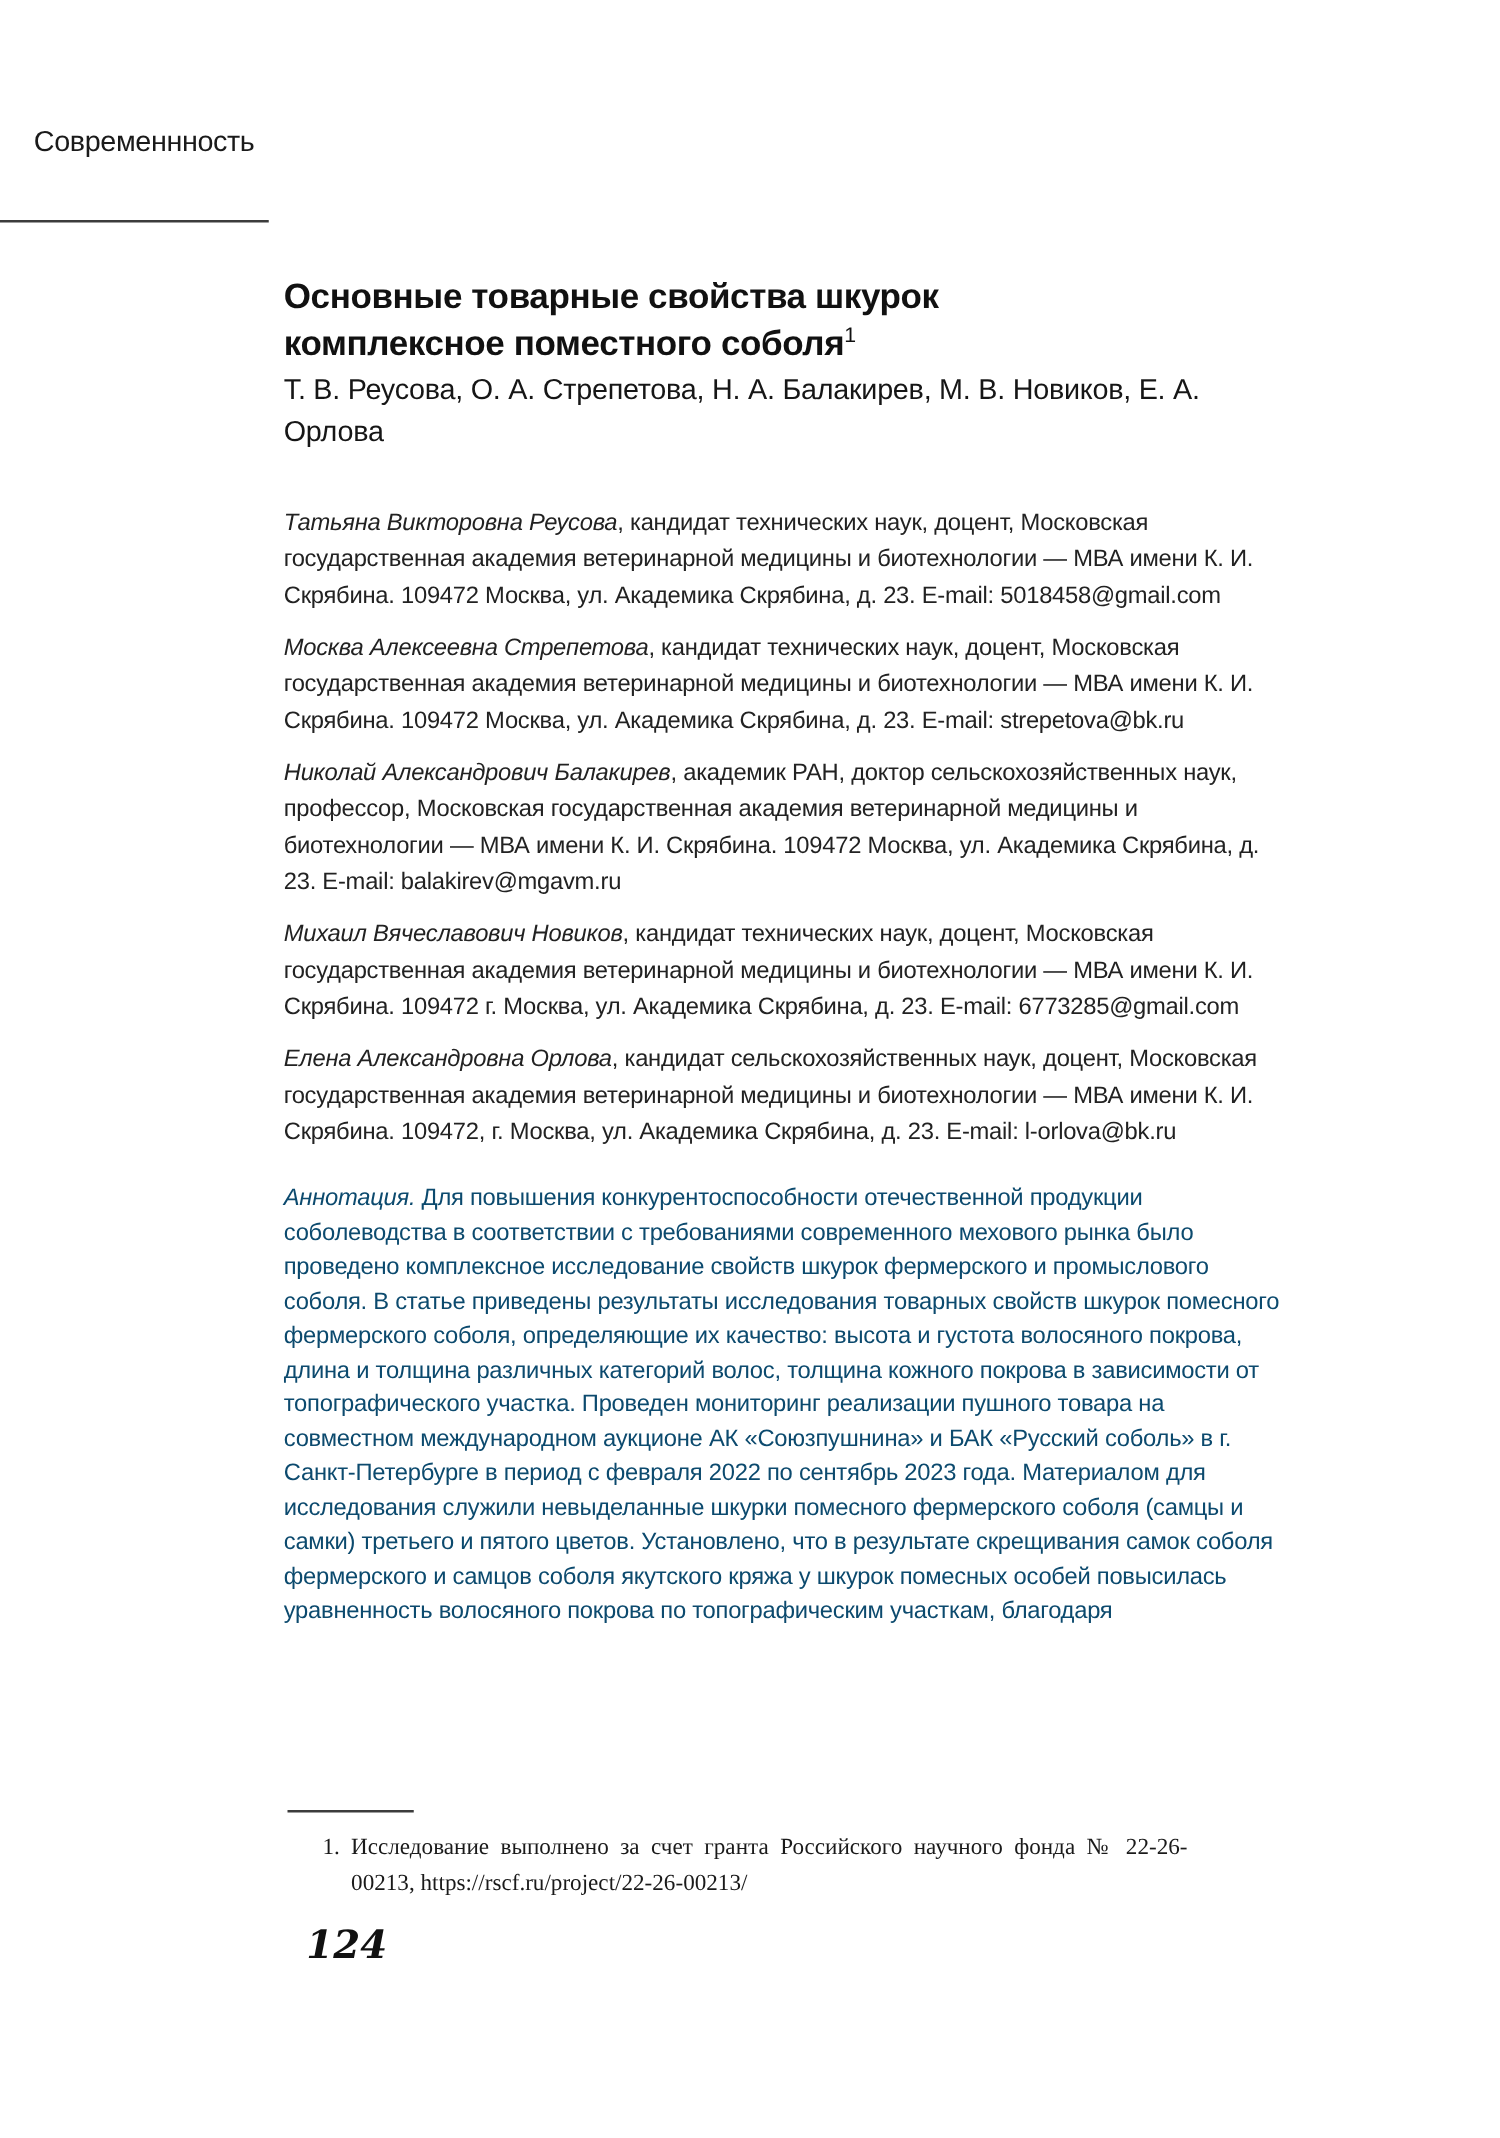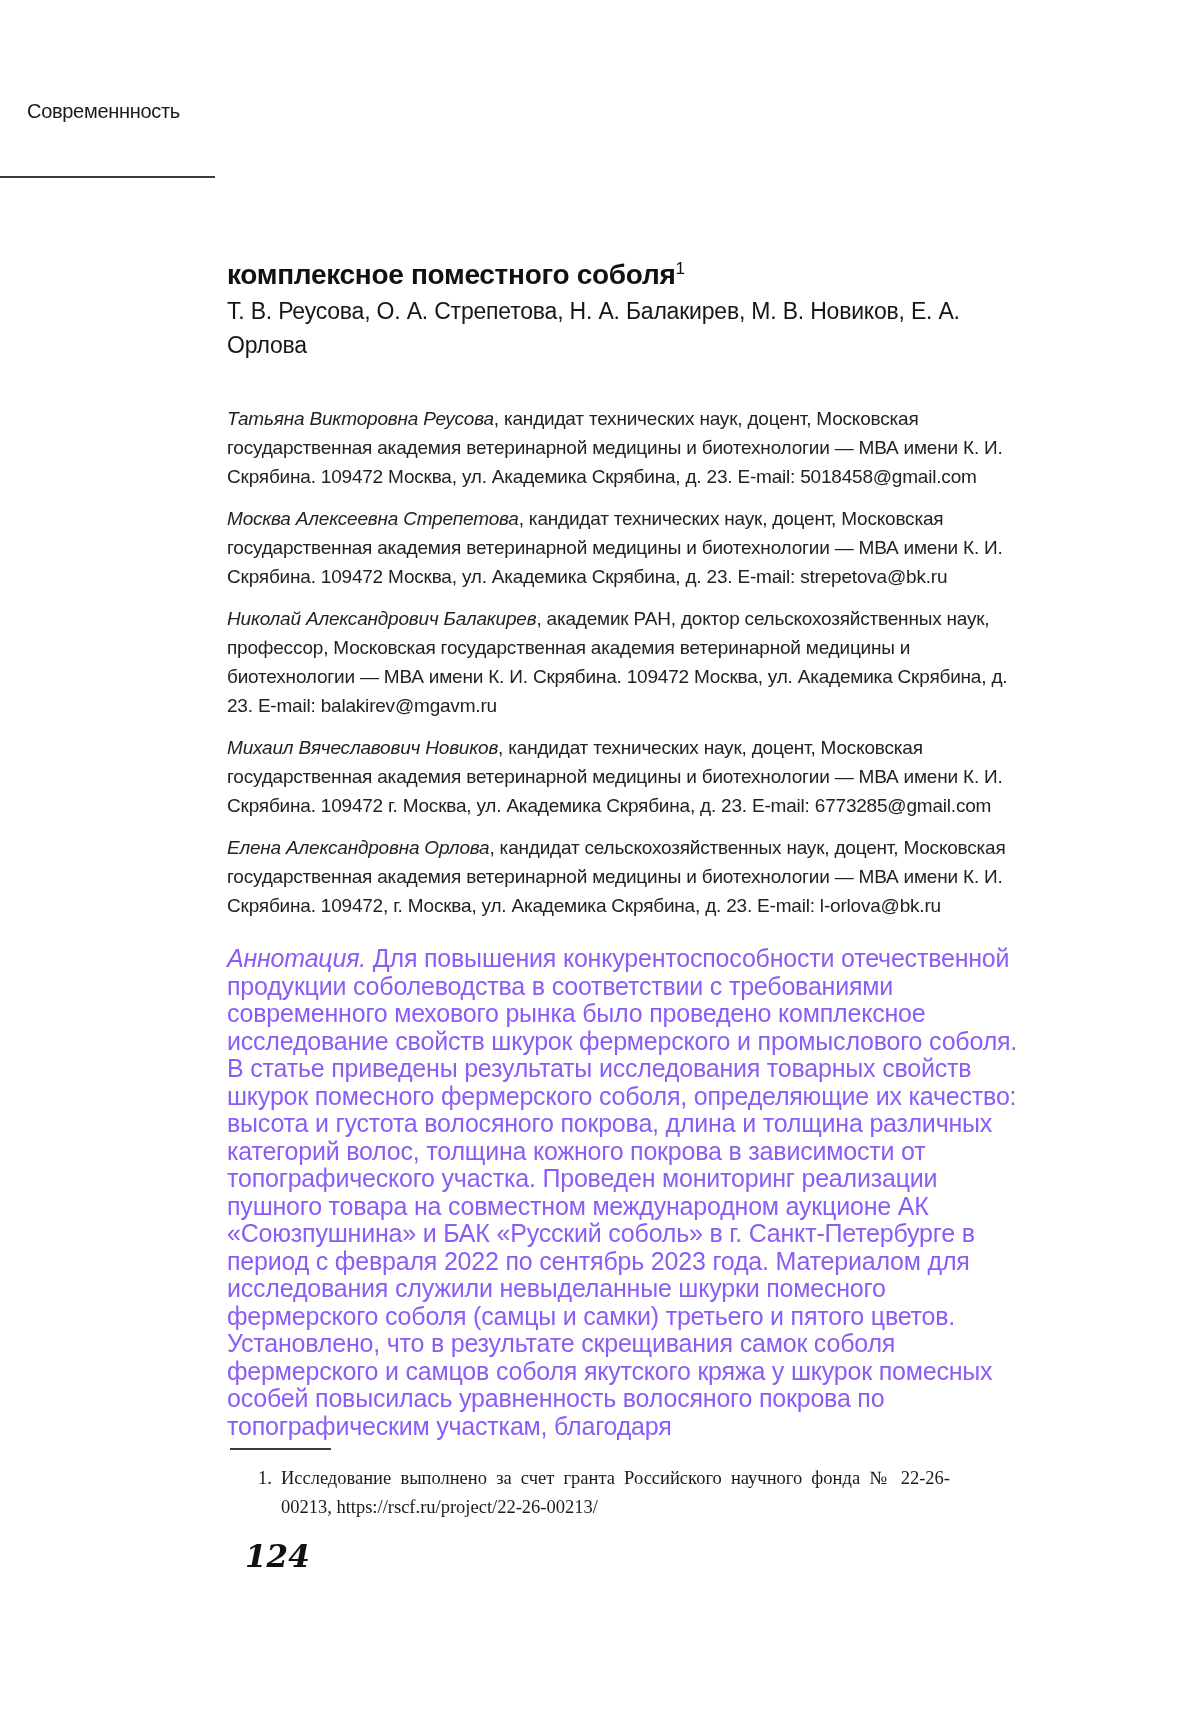--- a/index.html
+++ b/index.html
@@ -1,42 +1,42 @@
 <!DOCTYPE html>
 <html><head>
 <meta charset="utf-8">
 <style>
   html,body{margin:0;padding:0;}
   body{
     width:1200px;height:1710px;position:relative;background:#ffffff;
     font-family:"Liberation Sans", sans-serif;color:#1c1c1c;overflow:hidden;
   }
   .section-label{
-    position:absolute;left:27px;top:100px;font-size:20px;letter-spacing:-0.3px;color:#1a1a1a;
+    position:absolute;left:27px;top:100px;font-size:23px;letter-spacing:-0.3px;color:#1a1a1a;
   }
   .section-rule{
     position:absolute;left:0;top:176px;width:215px;height:2px;background:#3c3c3c;
   }
   .main{
     position:absolute;left:227px;top:218px;width:800px;
   }
   .title{
     font-weight:bold;font-size:28px;line-height:38px;letter-spacing:-0.3px;color:#111;
   }
   .title sup{font-weight:normal;font-size:17px;line-height:0;}
   .authors{
     font-size:23px;line-height:34px;letter-spacing:-0.2px;color:#161616;
   }
   .bios{margin-top:42px;}
   .bio{
     font-size:19px;line-height:29px;letter-spacing:-0.2px;margin:0 0 13px 0;color:#222;
   }
   .bio .name{font-style:italic;margin-top:46px;}
   .abstract{
-    margin-top:25px;font-size:25px;line-height:27.5px;letter-spacing:-0.2px;color:#8b5cf6;
+    margin-top:25px;font-size:19px;line-height:27.5px;letter-spacing:-0.2px;color:#0c4a6e;
   }
   .abstract .abstract-label{font-style:italic;}
   .footnote-rule{
     position:absolute;left:230px;top:1448px;width:101px;height:2px;background:#3c3c3c;
   }
   .footnote{
     position:absolute;left:258px;top:1464px;width:692px;display:flex;
     font-family:"Liberation Serif", serif;font-size:18.5px;line-height:29px;color:#1a1a1a;
   }
   .footnote .fn-num{flex:none;margin-right:9px;}
@@ -47,21 +47,21 @@
   }
 </style>
 </head>
 <body>
 
 <div class="section-label">Современнность</div>
 <div class="section-rule"></div>
 
 <div class="main">
   <div class="title">
-    <br>
+    <span>Основные товарные свойства шкурок</span><br>
     <span>комплексное поместного соболя</span><sup>1</sup>
   </div>
 
   <div class="authors">Т. В. Реусова, О. А. Стрепетова, Н. А. Балакирев, М. В. Новиков, Е. А. Орлова</div>
 
   <div class="bios">
     <p class="bio"><span class="name">Татьяна Викторовна Реусова</span><span>, кандидат технических наук, доцент, Московская государственная академия ветеринарной медицины и биотехнологии — МВА имени К. И. Скрябина. 109472 Москва, ул. Академика Скрябина, д. 23. E-mail: 5018458@gmail.com</span></p>
     <p class="bio"><span class="name">Москва Алексеевна Стрепетова</span><span>, кандидат технических наук, доцент, Московская государственная академия ветеринарной медицины и биотехнологии — МВА имени К. И. Скрябина. 109472 Москва, ул. Академика Скрябина, д. 23. E-mail: strepetova@bk.ru</span></p>
     <p class="bio"><span class="name">Николай Александрович Балакирев</span><span>, академик РАН, доктор сельскохозяйственных наук, профессор, Московская государственная академия ветеринарной медицины и биотехнологии — МВА имени К. И. Скрябина. 109472 Москва, ул. Академика Скрябина, д. 23. E-mail: balakirev@mgavm.ru</span></p>
     <p class="bio"><span class="name">Михаил Вячеславович Новиков</span><span>, кандидат технических наук, доцент, Московская государственная академия ветеринарной медицины и биотехнологии — МВА имени К. И. Скрябина. 109472 г. Москва, ул. Академика Скрябина, д. 23. E-mail: 6773285@gmail.com</span></p>

